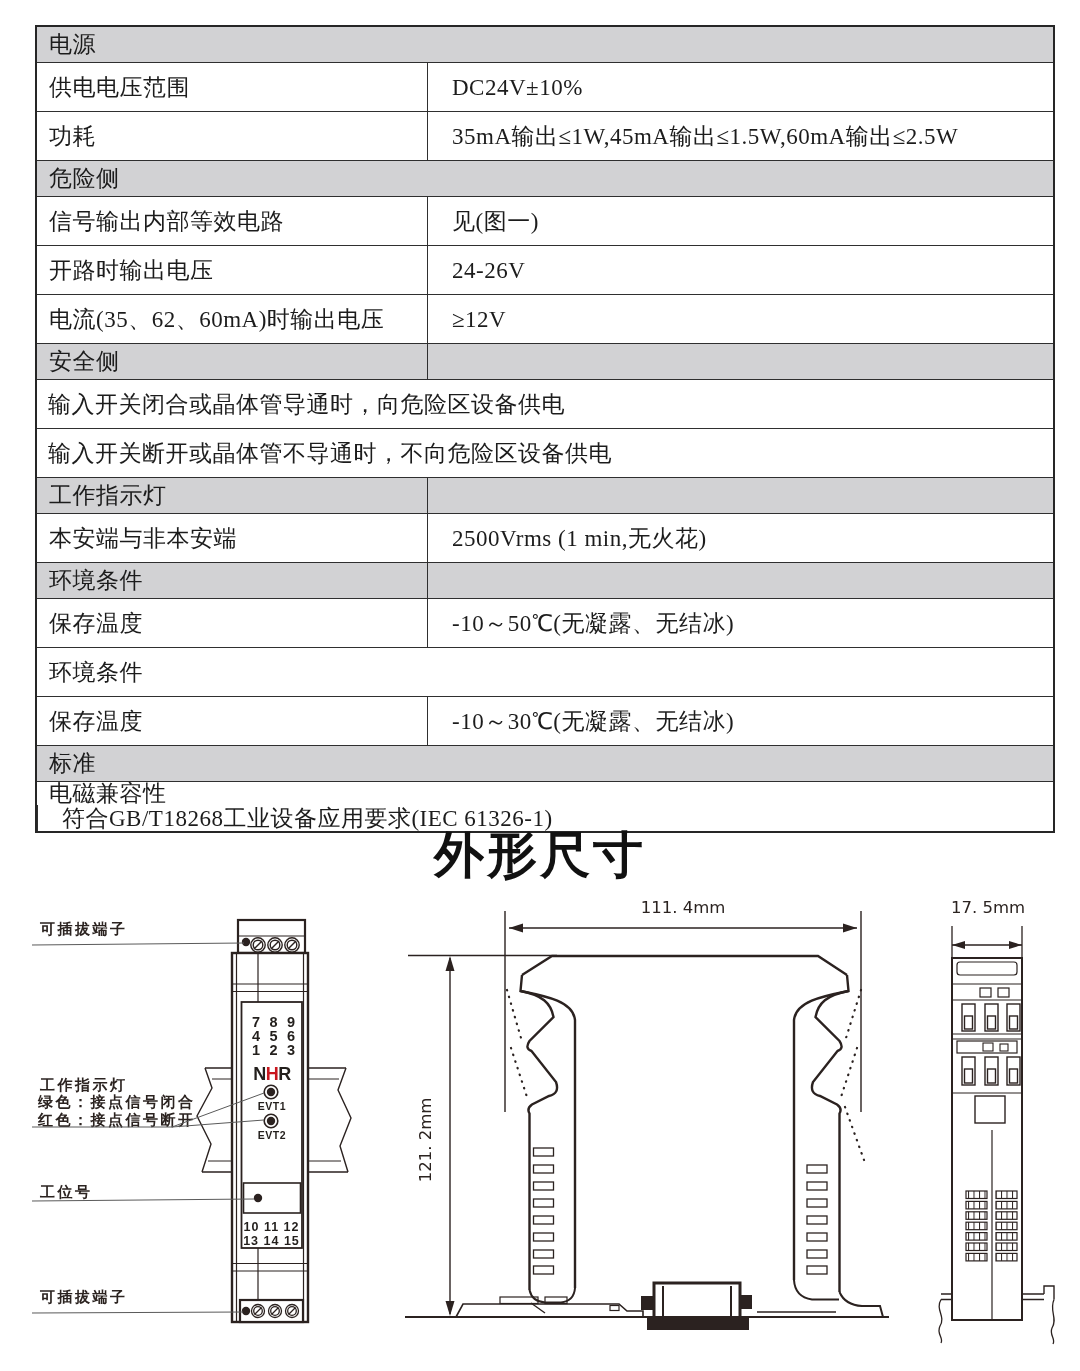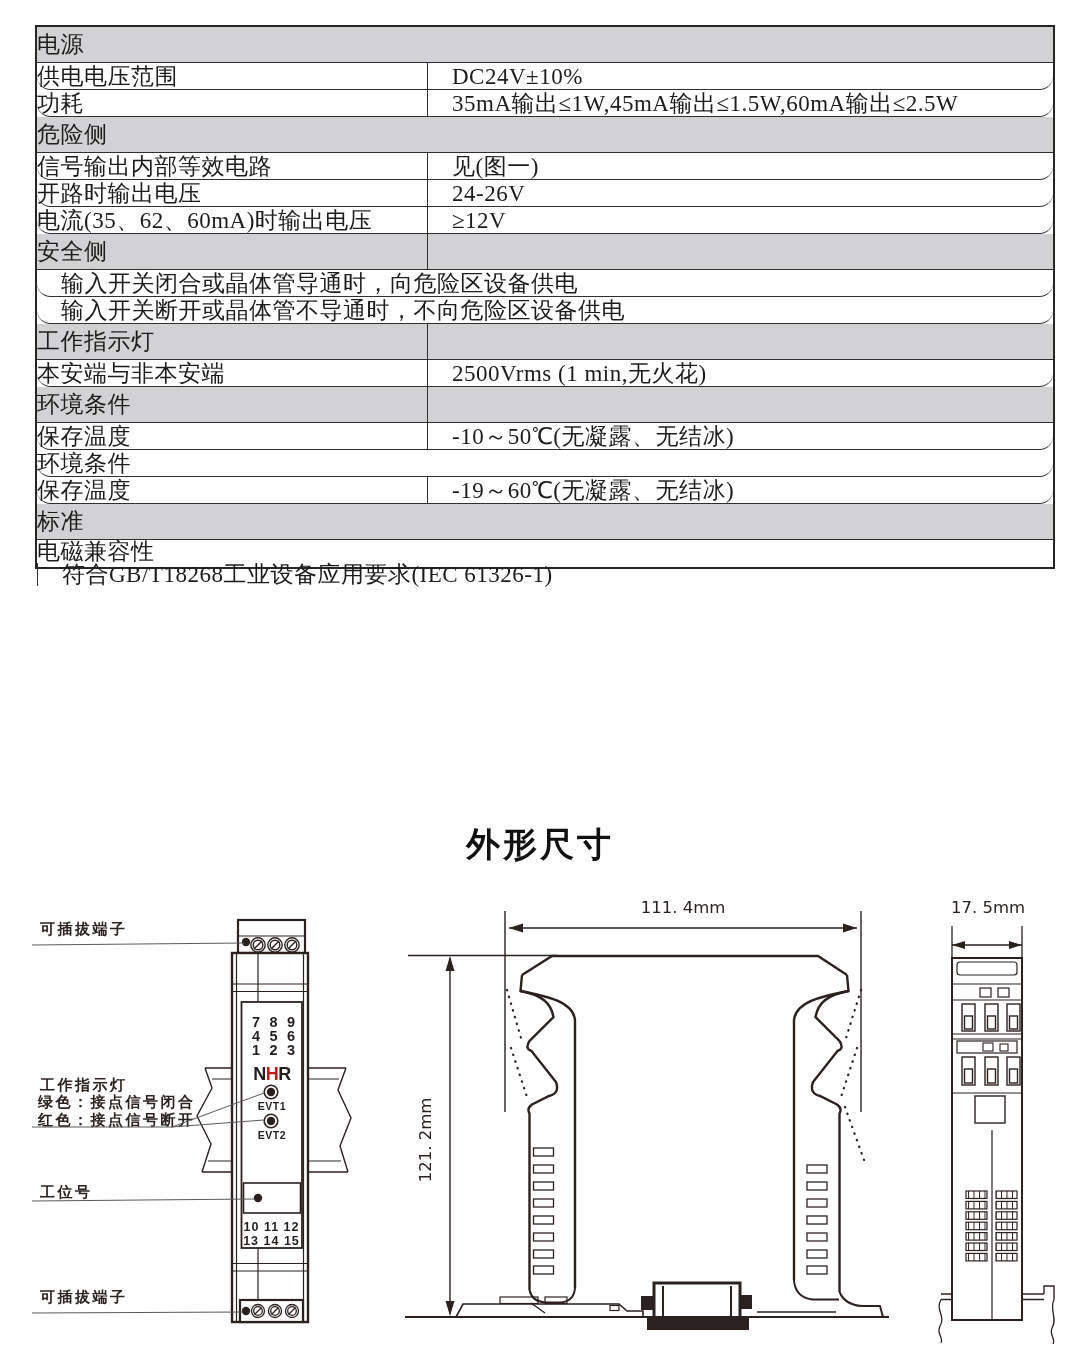--- a/index.html
+++ b/index.html
@@ -8,31 +8,31 @@
     font-family:"Liberation Serif", serif;color:#1c1c1c;overflow:hidden;
   }
   
   #spec-table{
     position:absolute;left:35px;top:25px;width:1020px;
     border:2.5px solid #262626;box-sizing:border-box;background:#fff;
   }
   .t-row{display:flex;align-items:stretch;border-bottom:1.5px solid #2f2f2f;box-sizing:border-box;}
   .t-row:last-child{border-bottom:none;flex-direction:column;}
   .t-row.header{height:36px;background:#d2d2d4;}
-  .t-row.pair,.t-row.full{height:27px;background:#fff;border-radius:17px;}
+  .t-row.pair,.t-row.full{height:49px;background:#fff;}
   .cell{box-sizing:border-box;display:flex;align-items:center;white-space:nowrap;
         font-size:23px;line-height:1;letter-spacing:0.5px;}
-  .cell.label{width:390px;padding-left:0;}
+  .cell.label{width:390px;padding-left:12px;}
   .cell.value{flex:1;padding-left:24px;border-left:1.4px solid #2f2f2f;}
   .t-row.nodiv .cell.value{border-left:none;}
-  .cell.full{width:100%;padding-left:24px;}
+  .cell.full{width:100%;padding-left:11px;}
   
   #section-title{
     position:absolute;left:0;top:822px;width:1080px;text-align:center;
-    font-family:"Liberation Sans", sans-serif;font-weight:bold;font-size:34px;
+    font-family:"Liberation Sans", sans-serif;font-weight:bold;font-size:50px;
     letter-spacing:3px;color:#111;
   }
   
   svg{position:absolute;overflow:visible;}
   #front-view{left:25px;top:895px;}
   #dimension-view{left:395px;top:885px;}
   #side-profile-view{left:920px;top:885px;}
   .ln{stroke:#2b2220;fill:none;}
   .fillw{fill:#ffffff;}
   .dark{fill:#2b2220;}
@@ -107,21 +107,21 @@
     </div>
     <div class="t-row pair">
       <div class="cell label">保存温度</div>
       <div class="cell value">-10～50℃(无凝露、无结冰)</div>
     </div>
     <div class="t-row pair">
       <div class="cell label">环境条件</div>
     </div>
     <div class="t-row pair">
       <div class="cell label">保存温度</div>
-      <div class="cell value">-19～60℃(无凝露、无结冰)</div>
+      <div class="cell value">-10～30℃(无凝露、无结冰)</div>
     </div>
     <div class="t-row header nodiv">
       <div class="cell label">标准</div>
       <div class="cell value"></div>
     </div>
     <div class="t-row pair">
       <div class="cell label">电磁兼容性</div>
       <div class="cell value">符合GB/T18268工业设备应用要求(IEC 61326-1)</div>
     </div>
   </div>

